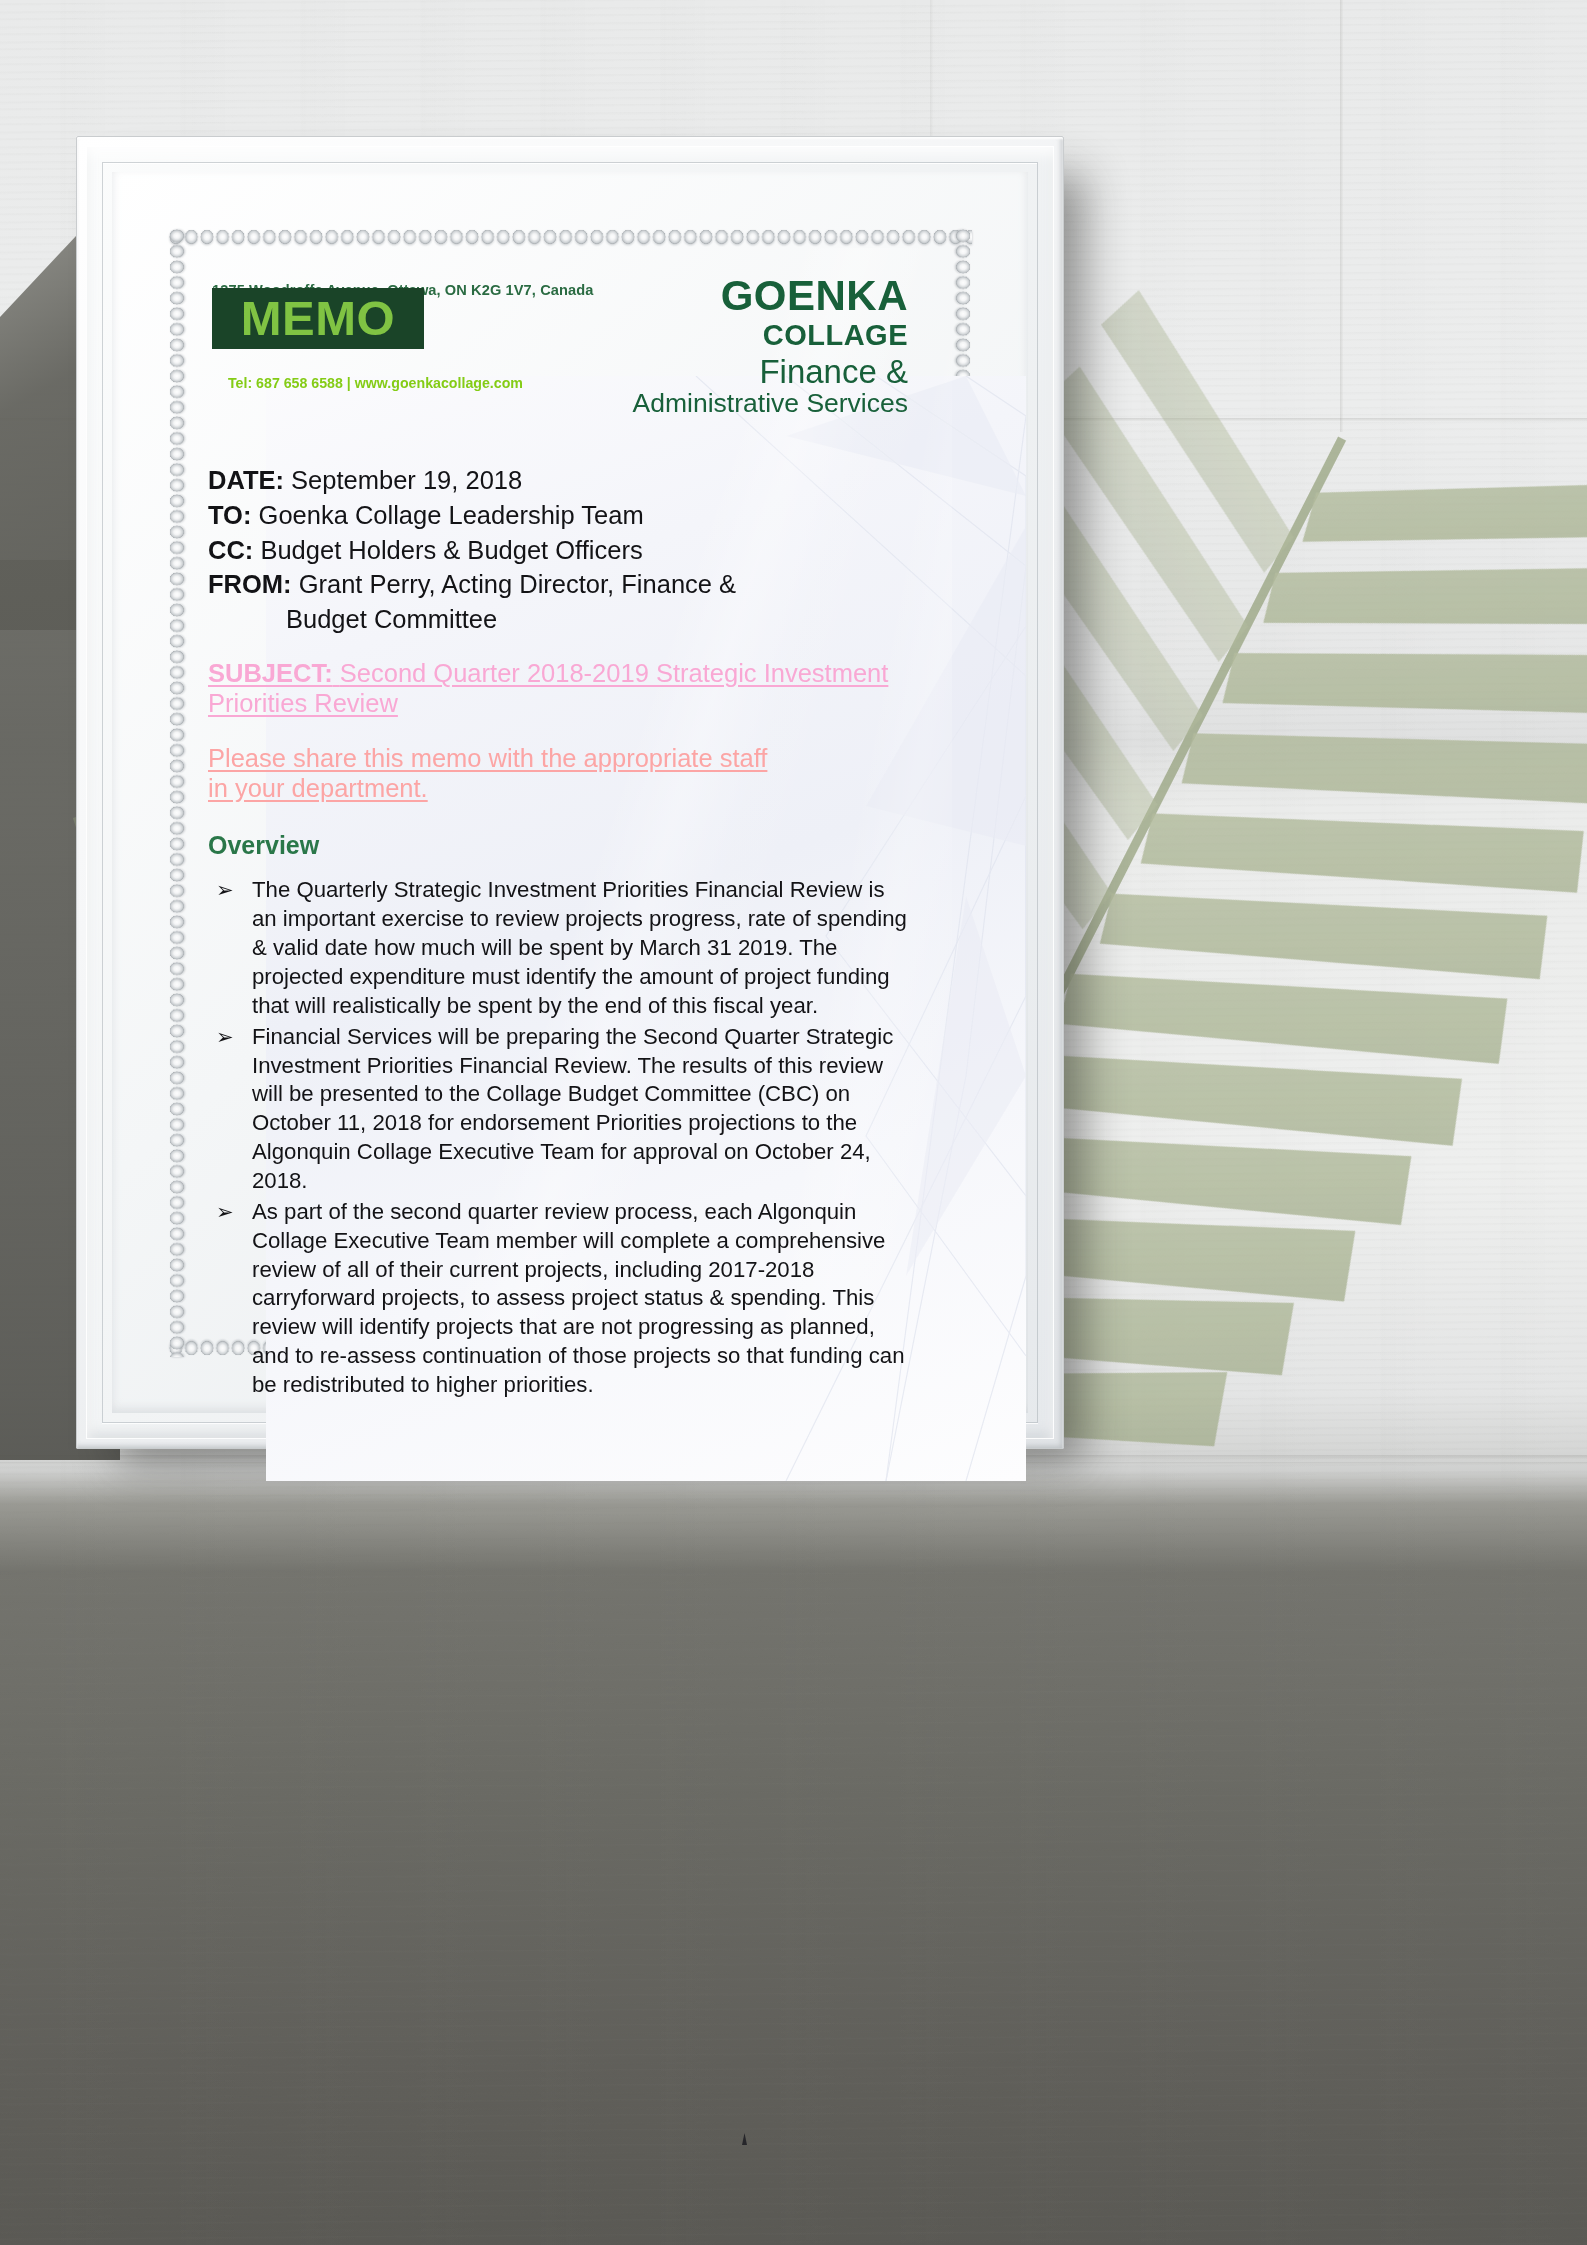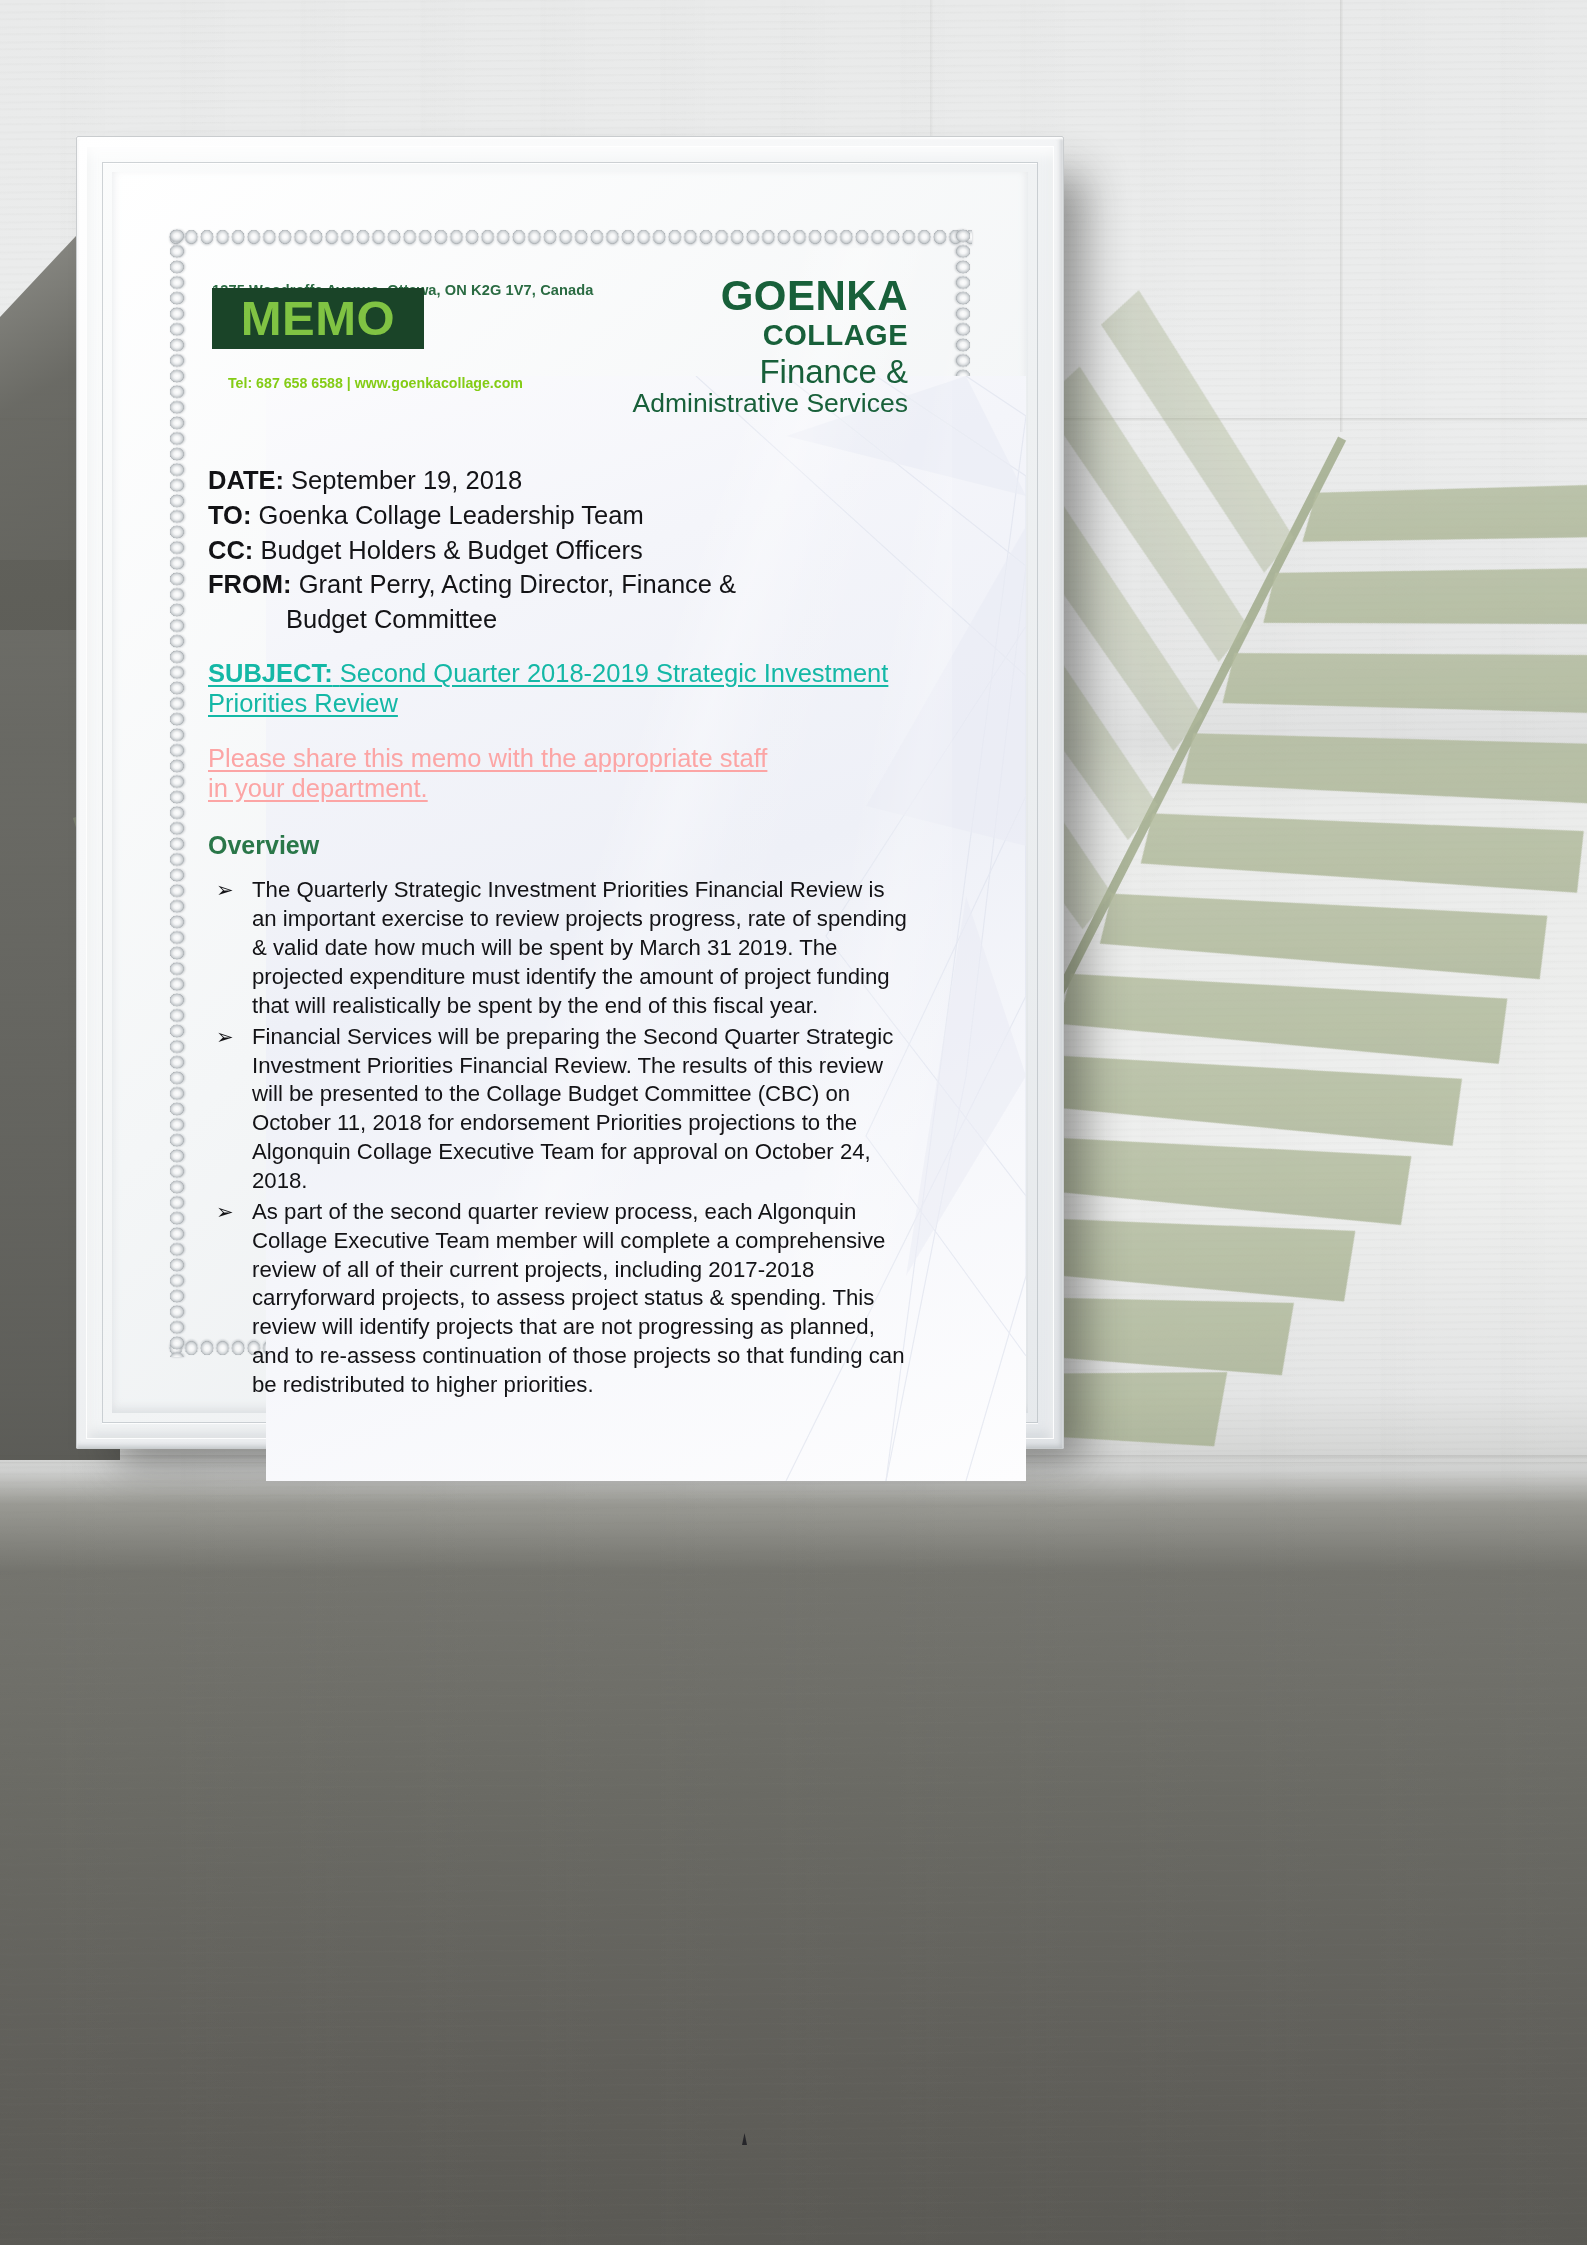--- a/index.html
+++ b/index.html
@@ -297,21 +297,21 @@
     padding-left: 78px;
     color: #131316;
   }
 
   .subject {
     margin-top: 24px;
     font-size: 25.5px;
     line-height: 1.17;
     text-decoration: underline;
     text-underline-offset: 3px;
-    color: #14b8a6;
+    color: #f9a8d4;
   }
   .subject b { font-weight: 700; }
 
   .share {
     margin-top: 25px;
     font-size: 25.5px;
     line-height: 1.17;
     text-decoration: underline;
     text-underline-offset: 3px;
     color: #fca5a5;

